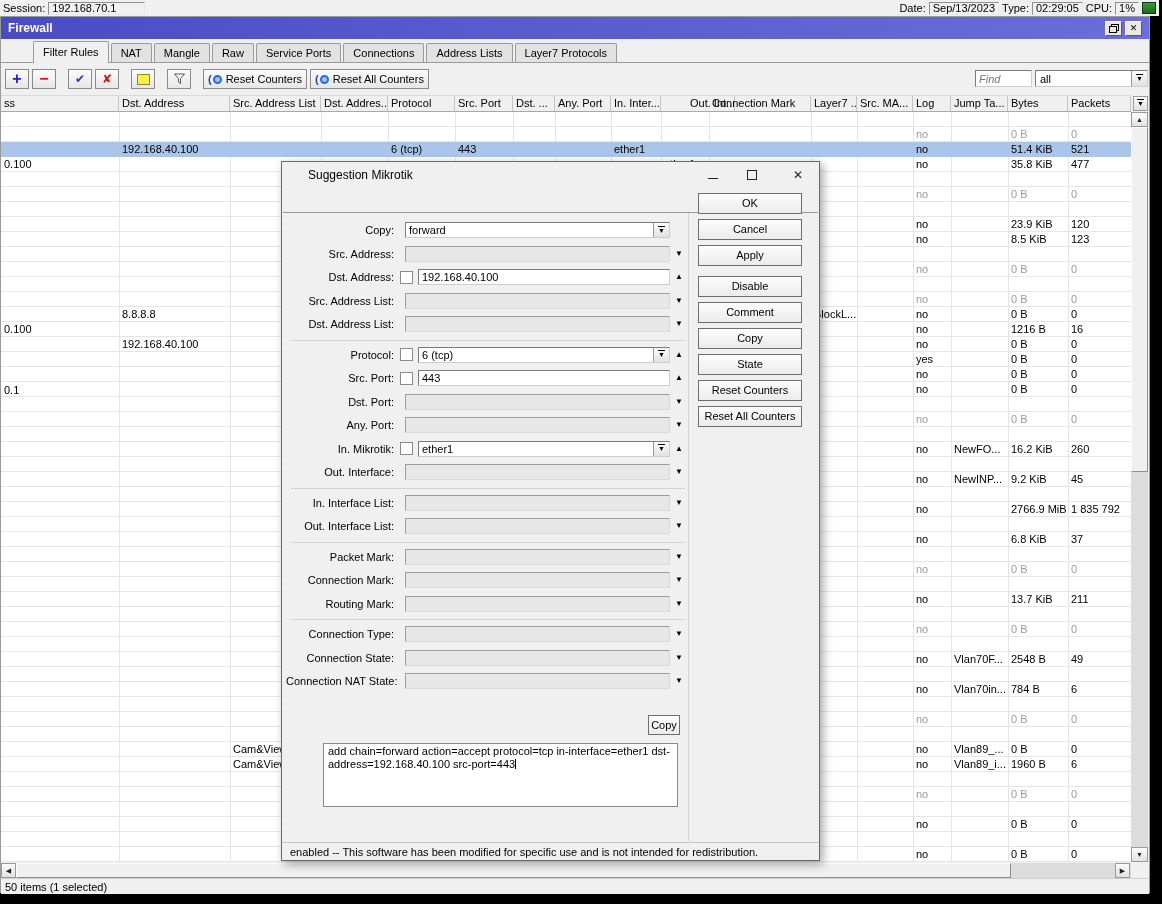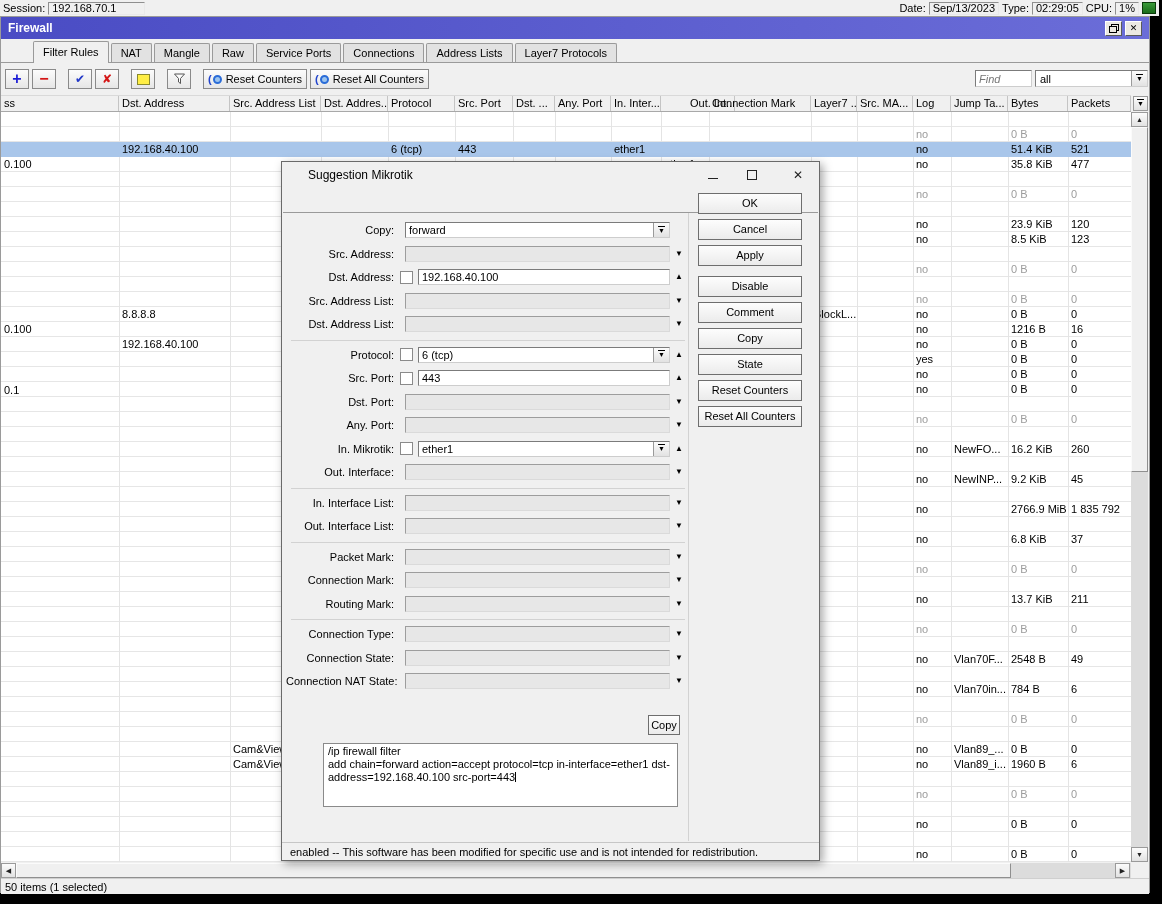--- a/index.html
+++ b/index.html
@@ -633,21 +633,20 @@
               <span class="fval"></span>
             </div>
           </div>
           <div class="farrow">▼</div>
         </div>
       </div>
     <div class="copy-row">
       <div class="copy-btn">Copy</div>
     </div>
     <div class="script-box" id="script-box">
-        <div class="sline">/ip firewall filter</div>
         <div class="sline">add chain=forward action=accept protocol=tcp in-interface=ether1 dst-</div>
         <div class="sline">address=192.168.40.100 src-port=443<span class="caret"></span></div>
       </div>
   </div>
 
   <div class="dlg-vsep"></div>
   <div class="dlg-buttons" id="dlg-buttons">
       <div class="dbtn">OK</div>
       <div class="dbtn">Cancel</div>
       <div class="dbtn">Apply</div>

